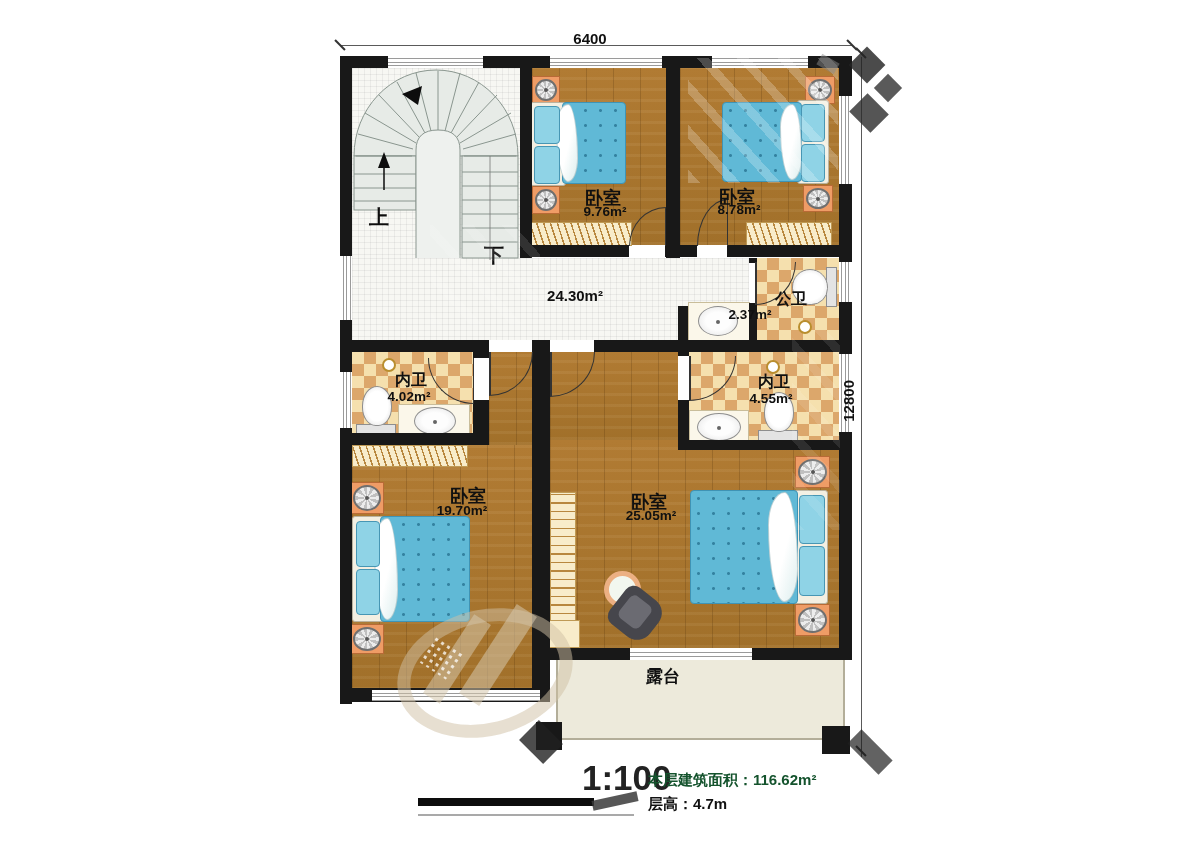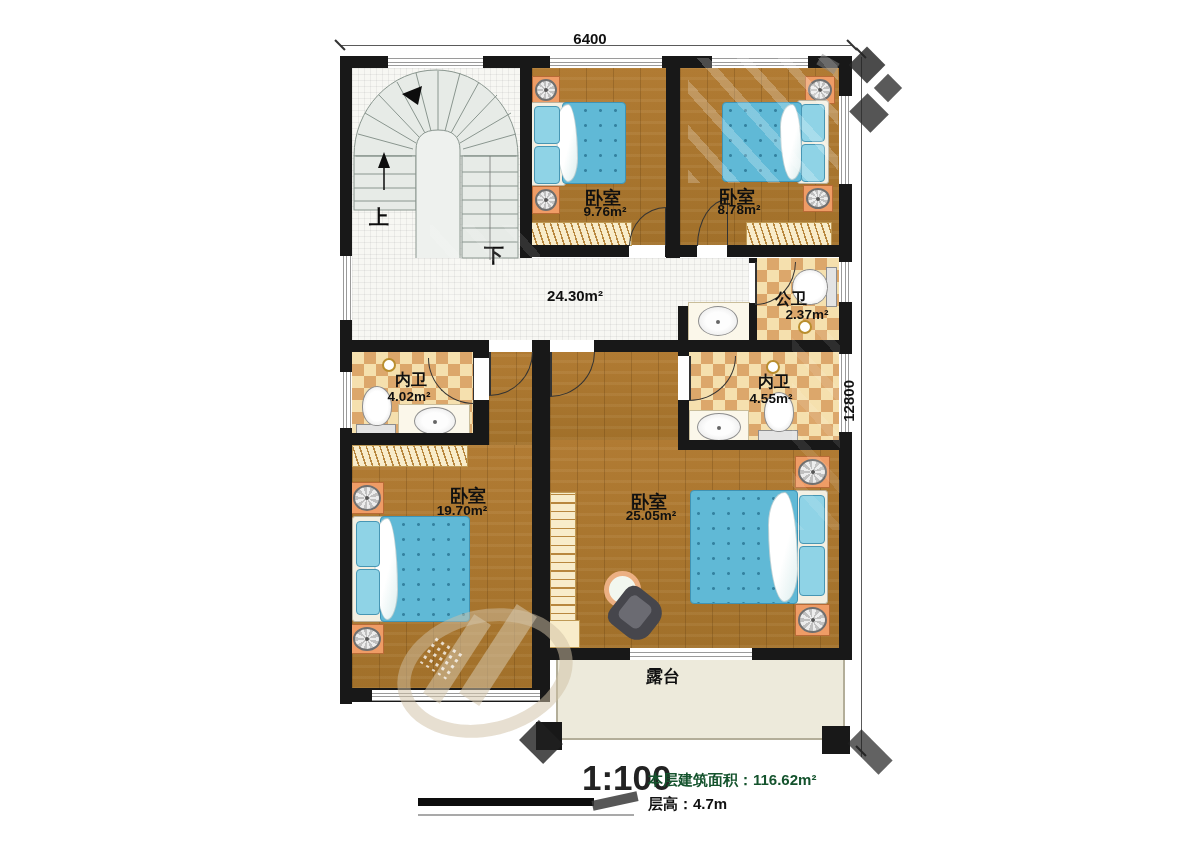--- a/index.html
+++ b/index.html
@@ -241,21 +241,21 @@
   <div class="abs door door-se" style="left:550px;top:352px;width:44px;height:44px"></div>
   <div class="abs door door-sw" style="left:428px;top:358px;width:45px;height:45px"></div>
   <div class="abs door door-se" style="left:689px;top:356px;width:46px;height:44px"></div>
 
   <div class="rname" style="left:603px;top:186px">卧室</div>
   <div class="rarea" style="left:605px;top:204px">9.76m²</div>
   <div class="rname" style="left:737px;top:185px">卧室</div>
   <div class="rarea" style="left:739px;top:202px">8.78m²</div>
   <div class="rarea rarea-lg" style="left:575px;top:287px">24.30m²</div>
   <div class="rname" style="left:791px;top:289px;font-size:16px">公卫</div>
-  <div class="rarea" style="left:807px;top:307px">2.37m²</div>
+  <div class="rarea" style="left:750px;top:307px">2.37m²</div>
   <div class="rname" style="left:411px;top:370px;font-size:16px">内卫</div>
   <div class="rarea" style="left:409px;top:389px">4.02m²</div>
   <div class="rname" style="left:774px;top:372px;font-size:16px">内卫</div>
   <div class="rarea" style="left:771px;top:391px">4.55m²</div>
   <div class="rname" style="left:468px;top:484px">卧室</div>
   <div class="rarea" style="left:462px;top:503px">19.70m²</div>
   <div class="rname" style="left:649px;top:490px">卧室</div>
   <div class="rarea" style="left:651px;top:508px">25.05m²</div>
   <div class="rname" style="left:663px;top:665px;font-size:17px">露台</div>
 

